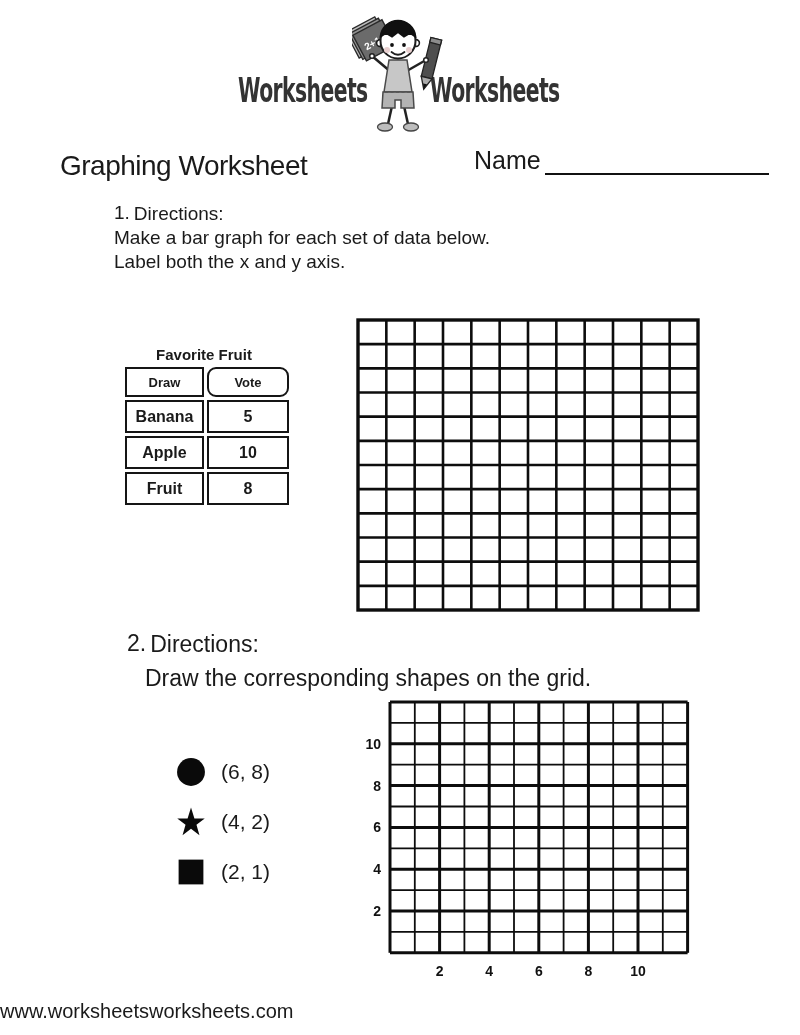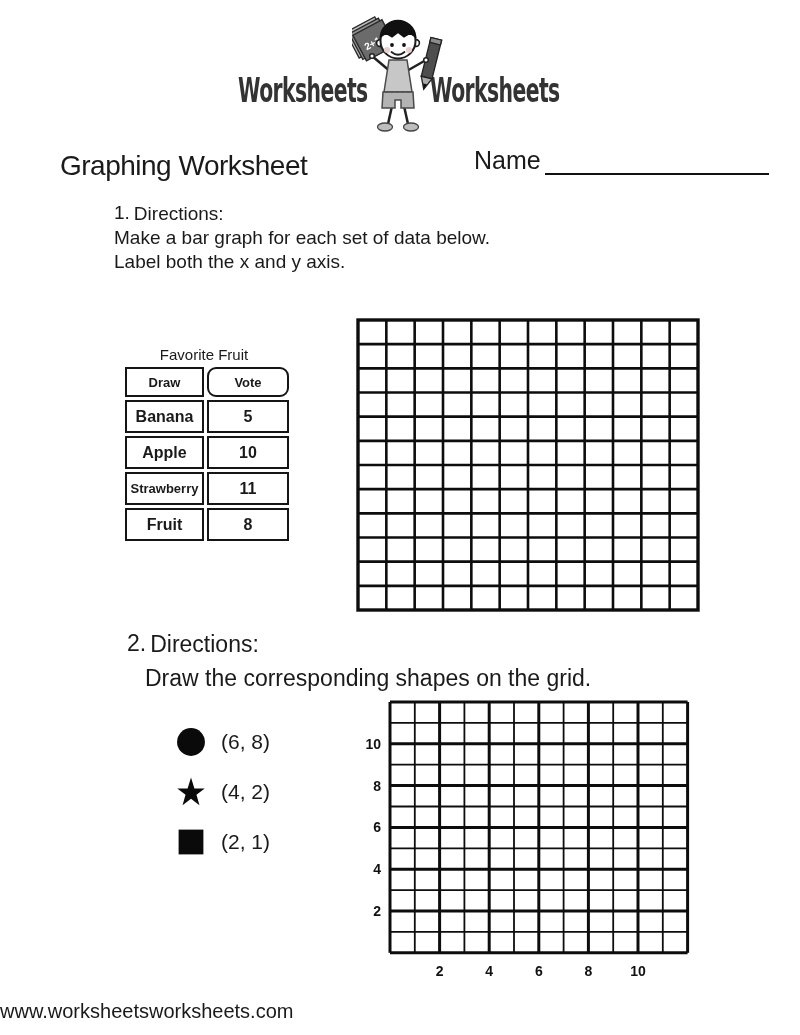--- a/index.html
+++ b/index.html
@@ -21,35 +21,35 @@
              margin-left:4px;vertical-align:bottom;}
 
   
   .directions-1{position:absolute;left:114px;top:202px;font-size:19px;line-height:24px;}
   .directions-2{position:absolute;left:127px;top:627px;font-size:23px;line-height:34px;}
   .d2-indent{margin-left:18px;}
   .d-num{position:relative;top:-1px;margin-right:4px;}
 
   
   .fruit-title{position:absolute;left:123px;top:346px;width:162px;text-align:center;
-               font-weight:normal;font-size:15px;}
+               font-weight:bold;font-size:15px;}
   table.fruit{position:absolute;left:122px;top:364px;border-collapse:separate;border-spacing:3px;}
   table.fruit th,table.fruit td{border:2px solid #151515;text-align:center;vertical-align:middle;
                background:#fff;font-weight:bold;}
   table.fruit th{width:73px;height:24px;font-size:13px;}
   table.fruit th + th{width:76px;border-radius:9px;}
   table.fruit td{height:27px;font-size:16px;margin-left:20px;}
 
   
   .grid1{position:absolute;left:356px;top:318px;}
   .grid2{position:absolute;left:350px;top:692px;}
   .grid2 text{font-family:"Liberation Sans","DejaVu Sans",sans-serif;}
 
   
-  .shape-list{position:absolute;left:174px;top:725px;}
+  .shape-list{position:absolute;left:174px;top:755px;}
   .shape-item{display:flex;align-items:center;height:34px;margin-bottom:16px;}
   .shape-icon{width:34px;display:flex;justify-content:center;align-items:center;}
   .shape-label{margin-left:13px;font-size:21px;}
 
   
   .footer{position:absolute;left:0;top:1000px;width:800px;font-size:20px;}
 </style>
 </head>
 <body>
 
@@ -129,24 +129,20 @@
       </tr>
     </thead>
     <tbody>
         <tr>
           <td>Banana</td>
           <td>5</td>
         </tr>
         <tr>
           <td>Apple</td>
           <td>10</td>
-        </tr>
-        <tr>
-          <td style="font-size: 13px;">Strawberry</td>
-          <td>11</td>
         </tr>
         <tr>
           <td>Fruit</td>
           <td>8</td>
         </tr>
       </tbody>
   </table>
 
   <svg class="grid1" width="344" height="294" viewBox="0 0 344 294">
       <line x1="30.333333333333332" y1="2" x2="30.333333333333332" y2="292" stroke="#0d0d0d" stroke-width="2.6"></line>

